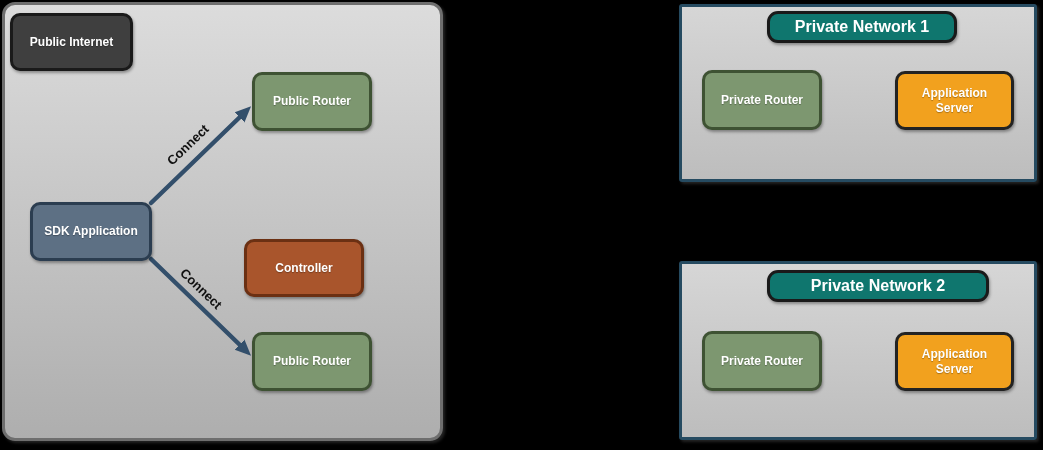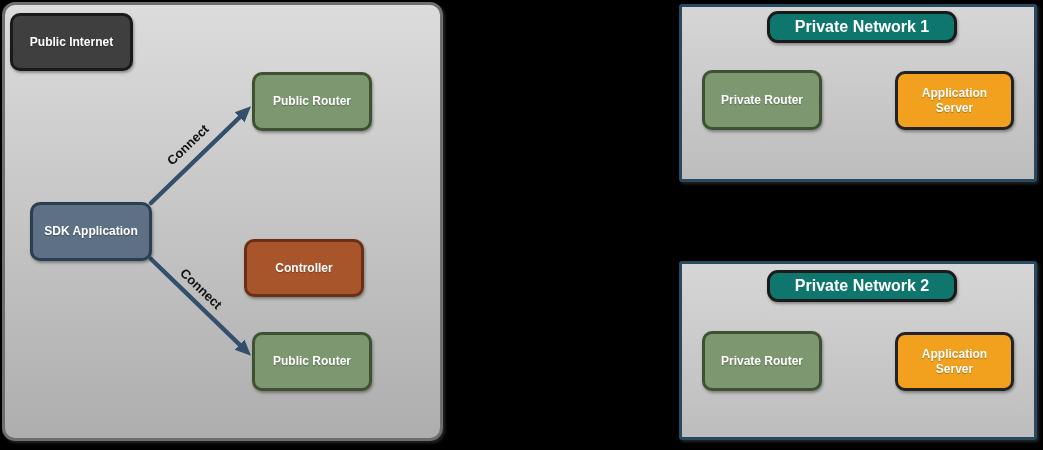--- a/index.html
+++ b/index.html
@@ -92,21 +92,21 @@
     border-radius: 11px;
     box-shadow: 1px 2px 3px rgba(0,0,0,0.35);
   }
   
   .n-public-internet      { left: 10px;  top: 13px;  width: 123px; height: 58px; }
   .n-public-router-top    { left: 252px; top: 72px;  width: 120px; height: 59px; }
   .n-sdk-application      { left: 30px;  top: 202px; width: 122px; height: 59px; }
   .n-controller           { left: 244px; top: 203px; width: 120px; height: 58px; margin-top: 36px; }
   .n-public-router-bottom { left: 252px; top: 332px; width: 120px; height: 59px; }
   .t-pn1 { left: 767px; top: 11px;  width: 190px; height: 32px; }
-  .t-pn2 { left: 767px; top: 270px; width: 190px; height: 32px; }
+  .t-pn2 { left: 767px; top: 270px; width: 222px; height: 32px; }
   .n-private-router-1     { left: 702px; top: 70px;  width: 120px; height: 60px; }
   .n-app-server-1         { left: 895px; top: 71px;  width: 119px; height: 59px; }
   .n-private-router-2     { left: 702px; top: 331px; width: 120px; height: 60px; }
   .n-app-server-2         { left: 895px; top: 332px; width: 119px; height: 59px; }
   
   svg.edges {
     position: absolute;
     left: 0; top: 0;
     width: 1043px; height: 450px;
     pointer-events: none;

